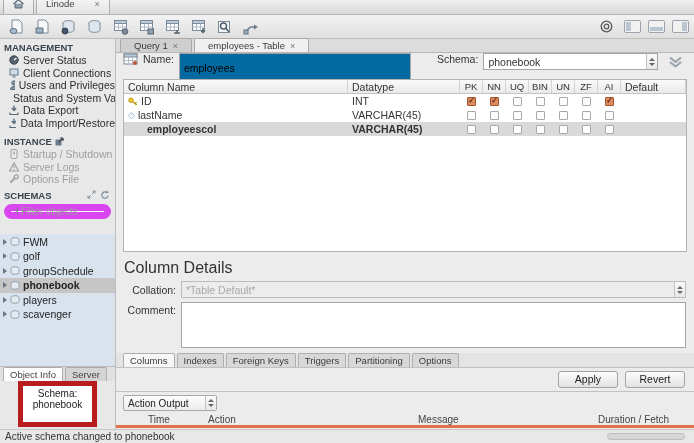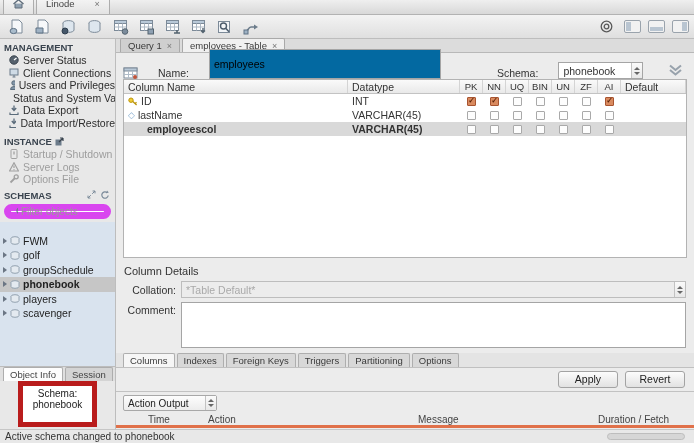--- a/index.html
+++ b/index.html
@@ -35,41 +35,41 @@
                display:flex; align-items:center; gap:3px; white-space:nowrap; }
   .side-item { display:flex; align-items:center; gap:4px; padding:0 0 0 9px; font-size:10.5px; height:12.5px;
                white-space:nowrap; overflow:hidden; color:#2d2d2d; }
   .side-item.grayed { color:#9d9d9d; }
   .schemas-head { display:flex; align-items:center; justify-content:space-between; padding:4px 5px 1px 4px; }
   .schemas-head .ico { display:flex; gap:4px; }
   .filter { margin:2px 4px 1px; height:15px; background:#fff; border:7px solid #d946ef; border-radius:8px;
             display:flex; align-items:center; gap:3px; padding:0 5px; }
   .filter input { border:none; outline:none; width:78px; font-size:10px; font-family:inherit; color:#333; background:transparent; }
   .filter input::placeholder { color:#999; }
-  .tree { flex:1; background:#d9e3ee; margin-top:2px; overflow:hidden; padding-top:12px; }
+  .tree { flex:1; background:#d9e3ee; margin-top:14px; overflow:hidden; padding-top:1px; }
   .tree-row { display:flex; align-items:center; gap:3px; height:14.5px; padding-left:3px; font-size:10.5px; color:#222; }
   .tree-row .arr { width:0; height:0; border-left:4px solid #6b7684; border-top:3px solid transparent;
                    border-bottom:3px solid transparent; flex:none; }
   .tree-row.selected { background:#c6c6c6; font-weight:bold; }
   .side-tabs { display:flex; align-items:flex-end; height:15px; background:#e0e0e0; border-top:1px solid #bcbcbc; padding-left:3px; }
   .stab { font-size:9.5px; padding:1px 6px; border:1px solid #adadad; border-bottom:none; border-radius:2px 2px 0 0;
           background:#d4d4d4; margin-right:2px; color:#444; }
   .stab.active { background:#fdfdfd; }
   .obj-info { height:46px; background:#fff; border:5px solid #b91c1c; margin:0 18px 2px; font-size:10px; padding:2px 3px; color:#222;text-align:center; }
 
   
   .main { flex:1; min-width:0; display:flex; flex-direction:column; }
   .mtabs { height:14px; display:flex; align-items:flex-end; background:#dcdcdc; border-bottom:1px solid #b8b8b8; padding-left:4px; }
-  .mtab { font-size:9.5px; padding:1px 7px; display:flex; gap:5px; align-items:center; background:#cfcfcf;
+  .mtab { font-size:9.5px; padding:1px 13px; display:flex; gap:5px; align-items:center; background:#cfcfcf;
           border:1px solid #a9a9a9; border-bottom:none; border-radius:2px 2px 0 0; margin-right:2px; color:#3a3a3a; }
   .mtab.active { background:#f0f0f0; }
   .mtab .close { color:#777; font-size:9px; }
 
   .editor { flex:1; display:flex; flex-direction:column; background:#ececec; min-height:0; }
-  .name-row { height:26px; display:flex; align-items:flex-end; padding:0 7px; gap:20px; }
+  .name-row { height:26px; display:flex; align-items:flex-start; padding:0 7px; gap:5px; }
   .lbl { font-size:10.5px; color:#333; }
   .tinput { height:30px; border:1px solid #a5a5a5; background:#0369a1; font-size:10.5px; font-family:inherit;
             padding:1px 4px; outline:none; }
   .selectbox { height:17px; border:1px solid #a5a5a5; background:#fff; display:flex; align-items:center; font-size:10.5px; }
   .selectbox .val { flex:1; padding:0 4px; white-space:nowrap; overflow:hidden; }
   .stepper { width:11px; align-self:stretch; border-left:1px solid #c2c2c2; display:flex; flex-direction:column;
              align-items:center; justify-content:center; gap:2px; background:linear-gradient(#fafafa,#e8e8e8); }
   .stepper .up { width:0; height:0; border-bottom:3px solid #666; border-left:3px solid transparent; border-right:3px solid transparent; }
   .stepper .dn { width:0; height:0; border-top:3px solid #666; border-left:3px solid transparent; border-right:3px solid transparent; }
   .chev-btn { width:24px; height:18px; display:flex; align-items:center; justify-content:center; }
@@ -87,21 +87,21 @@
   .c-def  { flex:1; padding-left:4px; }
   .g-fill { flex:1; }
   .cb { width:9px; height:9px; border:1px solid #a9a9a9; background:#fdfdfd; border-radius:1px;
         display:flex; align-items:center; justify-content:center; }
   .cb[data-checked="true"] { background:#d98a5f; border-color:#a85430; }
   .cb[data-checked="true"]::after { content:"✓"; font-size:8px; line-height:8px; color:#5d2408; font-weight:bold; }
   .diamond { color:#86aed2; font-size:9px; line-height:9px; }
   .indent { width:16px; flex:none; }
 
   .details { padding:3px 8px 1px; flex:none; }
-  .details-title { font-size:11px; color:#333; margin:4px 0 4px; }
+  .details-title { font-size:16px; color:#333; margin:4px 0 4px; }
   .d-row { display:flex; align-items:center; gap:5px; margin-bottom:4px; }
   .d-row .dlbl { width:52px; text-align:right; font-size:10.5px; color:#333; flex:none; }
   .sel-disabled { flex:1; background:#ececec; color:#a9a9a9; border:1px solid #bdbdbd; }
   .d-row textarea { flex:1; height:46px; border:1px solid #a5a5a5; resize:none; background:#fff;
                     font-family:inherit; font-size:10.5px; outline:none; }
   .d-row.top { align-items:flex-start; }
   .d-row.top .dlbl { padding-top:2px; }
 
   .etabs { display:flex; align-items:center; height:15px; padding-left:7px; border-bottom:1px solid #c0c0c0;
            background:#e4e4e4; flex:none; }
@@ -381,21 +381,21 @@
         <svg width="10" height="9">
             <ellipse cx="5" cy="2.5" rx="4" ry="1.8" fill="#e4eaf0" stroke="#93a2b0"></ellipse>
             <path d="M1 2.5 v4 a4 1.8 0 0 0 8 0 v-4" fill="#e4eaf0" stroke="#93a2b0"></path>
           </svg>
         <span>scavenger</span>
       </div>
     </div>
 
     <div class="side-tabs">
       <span class="stab active">Object Info</span>
-      <span class="stab">Session</span>
+      <span class="stab">Server</span>
     </div>
     <div class="obj-info">Schema: phonebook</div>
   </div>
 
   <div class="main">
 
     <div class="mtabs">
       <div class="mtab">
         <span>Query 1</span>
         <span class="close">×</span>

